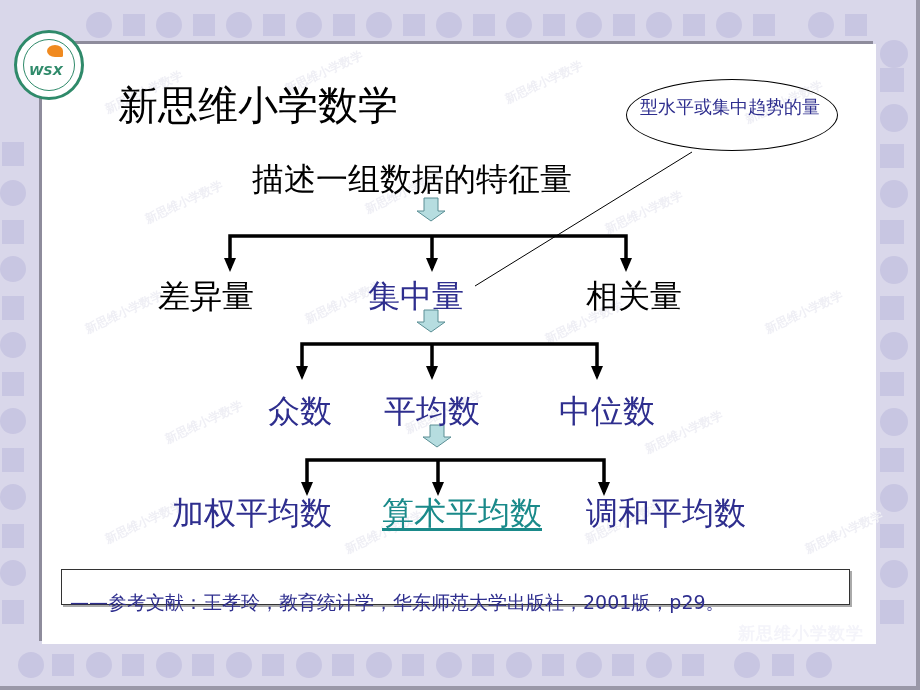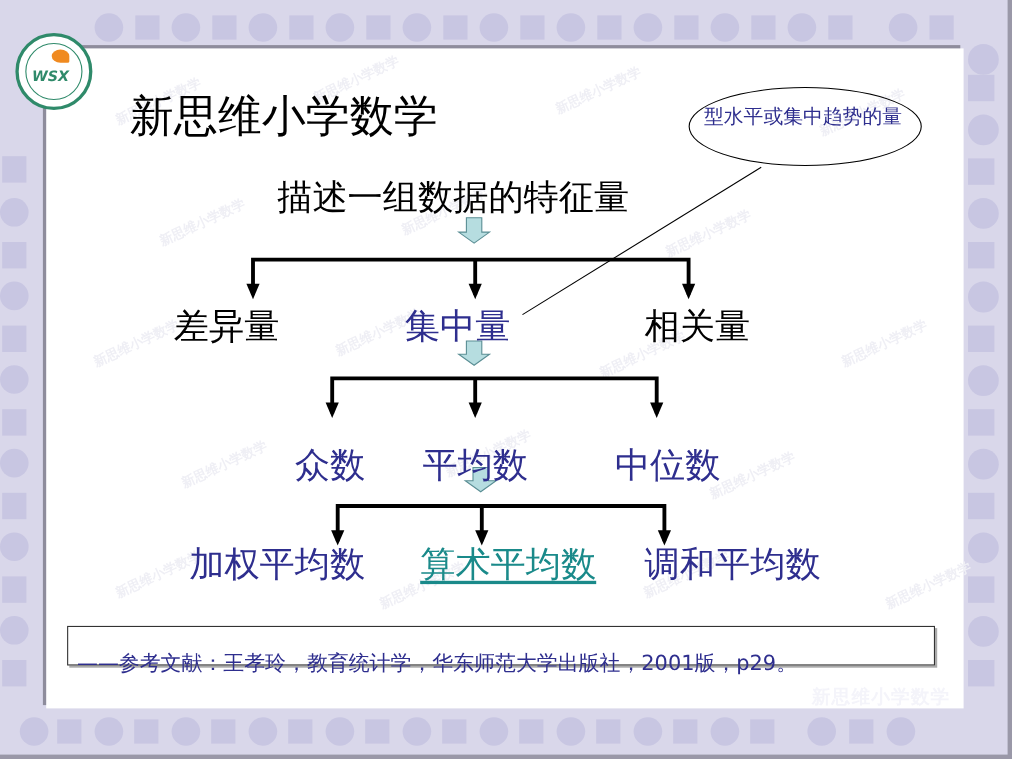--- a/index.html
+++ b/index.html
@@ -28,21 +28,21 @@
   .logo-inner {
     position: absolute; left: 6px; top: 6px; width: 52px; height: 52px; border-radius: 50%;
     border: 1px solid #2f8a6a; box-sizing: border-box;
   }
   .logo-bird { position: absolute; left: 30px; top: 12px; width: 16px; height: 12px; background: #f08a20; border-radius: 50% 50% 10% 50%; }
   .logo-text { position: absolute; left: 12px; top: 30px; font-size: 13px; font-weight: bold; color: #2f8a6a; font-style: italic; }
   .t { position: absolute; white-space: nowrap; }
   .title { left: 118px; top: 78px; font-size: 40px; color: #000; }
   .root { left: 252px; top: 158px; font-size: 32px; color: #000; }
   .l1 { top: 275px; font-size: 32px; }
-  .l2 { top: 390px; font-size: 32px; color: #2e2e8e; margin-top: 12px; }
+  .l2 { top: 390px; font-size: 32px; color: #2e2e8e; }
   .l3 { top: 492px; font-size: 32px; color: #2e2e8e; }
   .link { color: #1a8a8a; text-decoration: underline; text-underline-offset: 4px; }
   .ref-box {
     position: absolute; left: 61px; top: 569px; width: 789px; height: 36px;
     border: 1px solid #333; box-sizing: border-box; background: #fff;
     box-shadow: 2px 2px 0 #aaa;
   }
   .ref-text { position: absolute; left: 8px; top: 20px; font-size: 19px; color: #2e2e8e; white-space: nowrap; }
   .callout {
     position: absolute; left: 626px; top: 79px; width: 212px; height: 72px;

